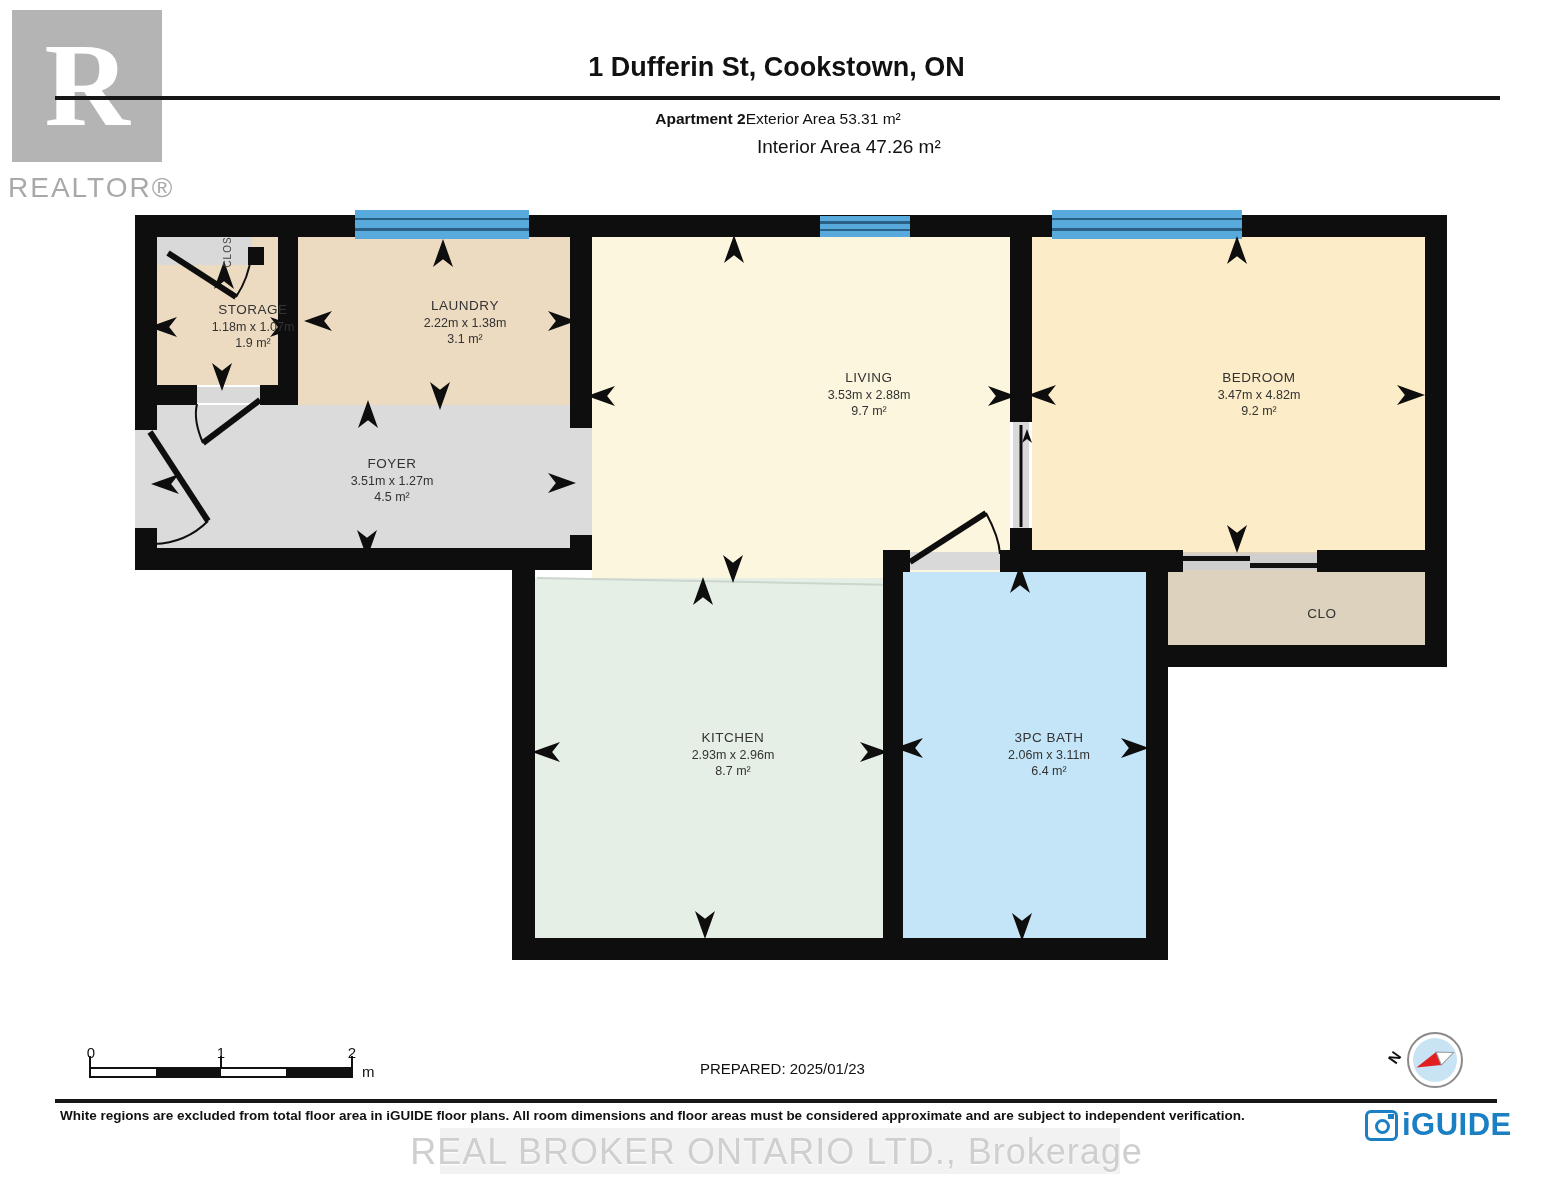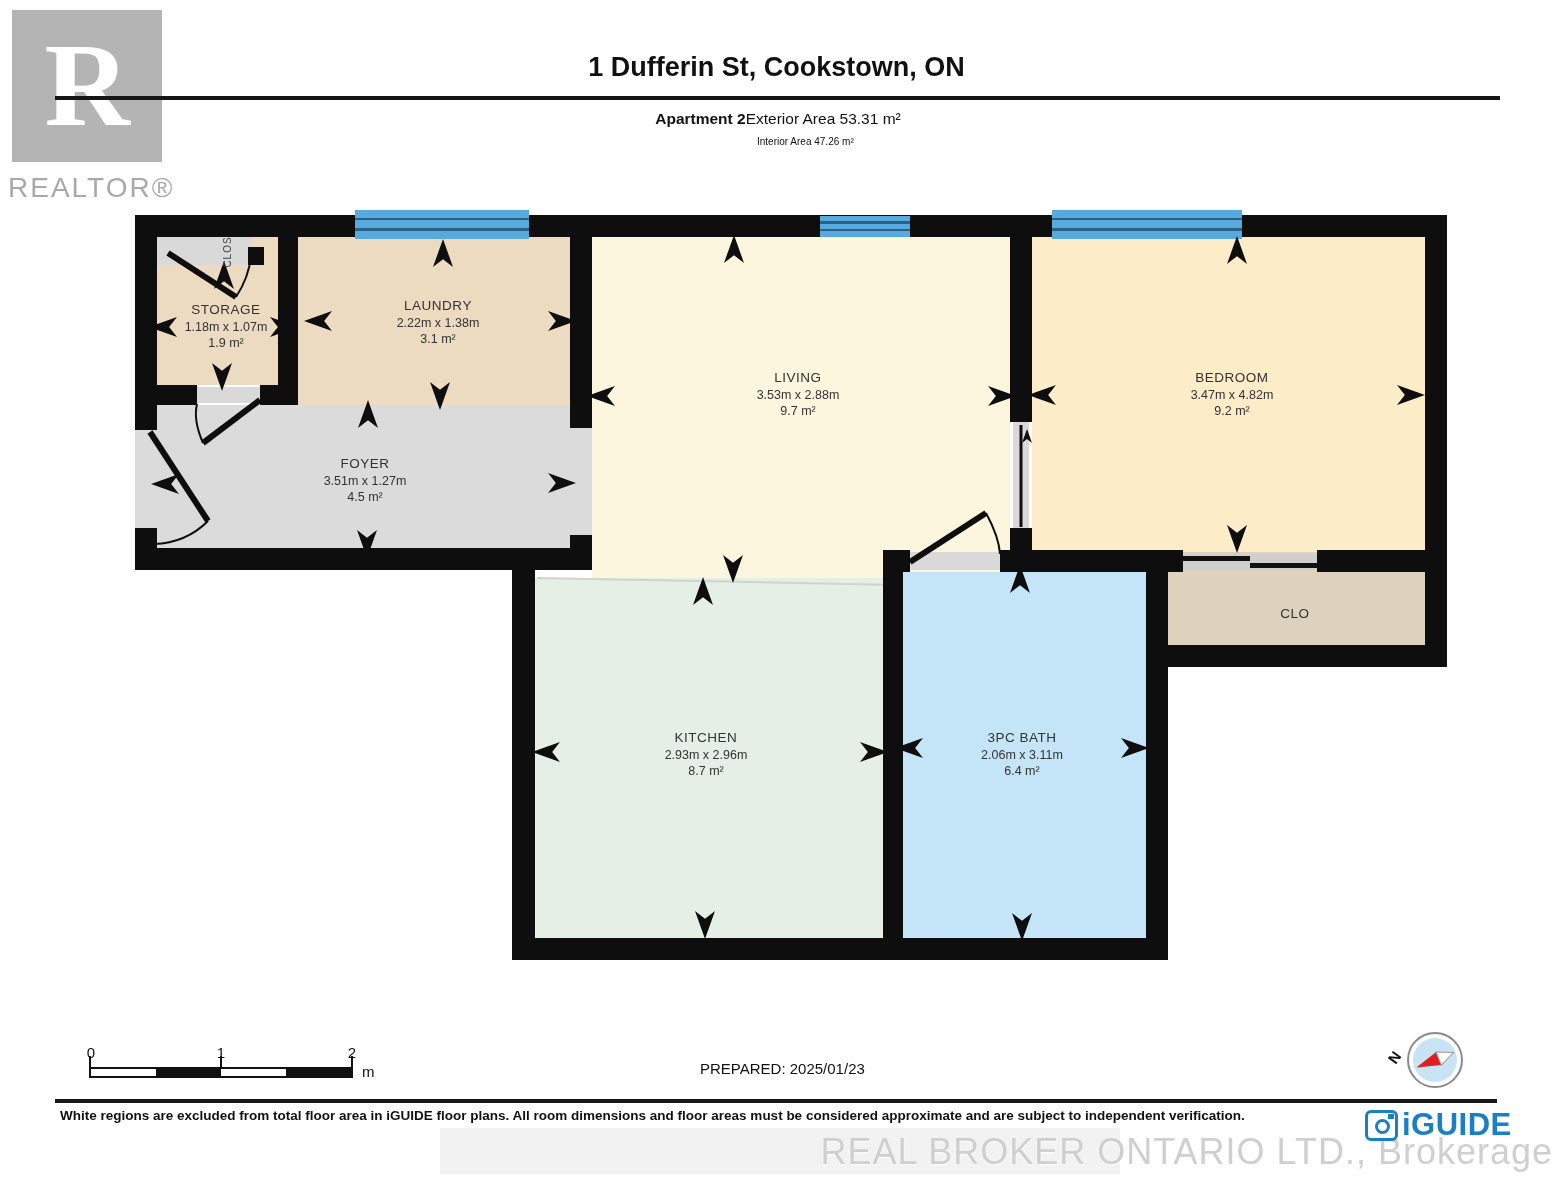--- a/index.html
+++ b/index.html
@@ -8,43 +8,43 @@
   .abs{position:absolute;}
   
   #realtor-box{left:12px;top:10px;width:150px;height:152px;background:#b4b4b4;
                display:flex;align-items:center;justify-content:center;}
   #realtor-r{font-family:"Liberation Serif",serif;font-weight:bold;font-size:118px;color:#fff;line-height:1;}
   #realtor-word{left:8px;top:172px;font-size:28px;color:#a9a9a9;letter-spacing:2px;}
   #title{left:0;top:52px;width:1553px;text-align:center;font-size:27px;font-weight:bold;}
   #hdr-line{left:55px;top:96px;width:1445px;height:4px;background:#161616;}
   #apt-row{left:0;top:110px;width:1556px;text-align:center;font-size:15.5px;}
   #apt-row b{}
-  #interior-row{left:757px;top:136px;font-size:10px;}
+  #interior-row{left:757px;top:136px;font-size:19px;}
   
   .fill{position:absolute;}
   .wall{position:absolute;background:#0e0e0e;}
   .win{position:absolute;background:linear-gradient(#57aadb 0 26%,#2a5f86 26% 36%,#57aadb 36% 62%,#2a5f86 62% 72%,#57aadb 72% 100%);}
   .lbl{position:absolute;transform:translate(-50%,-50%);text-align:center;color:#333;
-       font-size:12.5px;line-height:1.3;white-space:nowrap;}
+       font-size:12.5px;line-height:1.3;white-space:nowrap;margin-left:27px;}
   .lbl .rn{font-size:13.5px;letter-spacing:.5px;}
   .ar{position:absolute;width:28px;height:20px;background:#0e0e0e;
       clip-path:polygon(0 50%,100% 0,72% 50%,100% 100%);}
   .track{position:absolute;background:#d9d9d9;}
   .slidebar{position:absolute;background:#111;}
   
   .tickline{position:absolute;width:2px;height:12px;background:#111;}
   .ticklabel{position:absolute;transform:translateX(-50%);font-size:15px;}
   #scalebar{left:89px;top:1067px;width:264px;height:11px;border:2px solid #111;box-sizing:border-box;
             background:linear-gradient(90deg,#fff 0 25%,#111 25% 50%,#fff 50% 75%,#111 75% 100%);}
   #scale-m{left:362px;top:1063px;font-size:15px;}
   #prepared{left:700px;top:1060px;font-size:15px;font-weight:normal;}
   #ftr-line{left:55px;top:1099px;width:1442px;height:4px;background:#161616;}
   #disclaimer{left:60px;top:1108px;font-size:13.5px;font-weight:bold;}
   #watermark-band{left:440px;top:1128px;width:680px;height:46px;background:rgba(226,226,226,.45);}
-  #watermark{left:0;top:1131px;width:1553px;text-align:right;font-size:36px;color:#cfcfcf;
+  #watermark{left:0;top:1131px;width:1553px;text-align:center;font-size:36px;color:#cfcfcf;
              text-shadow:0 1px 2px #fff;letter-spacing:1px;}
   
   #compass{left:1407px;top:1032px;width:56px;height:56px;border-radius:50%;border:2px solid #8a8a8a;
            background:#fff;box-sizing:border-box;}
   #compass-disc{position:absolute;left:4px;top:4px;width:44px;height:44px;border-radius:50%;background:#c8e4f4;}
   #compass-needle{position:absolute;left:4px;top:4px;width:44px;height:44px;transform:rotate(-112deg);}
   #compass-n{left:1389px;top:1049px;font-size:15px;font-weight:bold;transform:rotate(-55deg);}
   
   #iguide{left:1365px;top:1107px;display:flex;align-items:center;}
   #iguide-icon{width:27px;height:25px;border:3px solid #1b7fc3;border-radius:6px;position:relative;margin-right:4px;}
@@ -169,21 +169,21 @@
   <div class="lbl" style="left:438px;top:322px;">
     <div class="rn">LAUNDRY</div>
     <div>2.22m x 1.38m</div>
     <div>3.1 m²</div>
   </div>
   <div class="lbl" style="left:365px;top:480px;">
     <div class="rn">FOYER</div>
     <div>3.51m x 1.27m</div>
     <div>4.5 m²</div>
   </div>
-  <div class="lbl" style="left:798px;top:394px;text-align:center;">
+  <div class="lbl" style="left:842px;top:394px;text-align:center;">
     <div class="rn">LIVING</div>
     <div>3.53m x 2.88m</div>
     <div>9.7 m²</div>
   </div>
   <div class="lbl" style="left:1232px;top:394px;">
     <div class="rn">BEDROOM</div>
     <div>3.47m x 4.82m</div>
     <div>9.2 m²</div>
   </div>
   <div class="lbl" style="left:706px;top:754px;">

